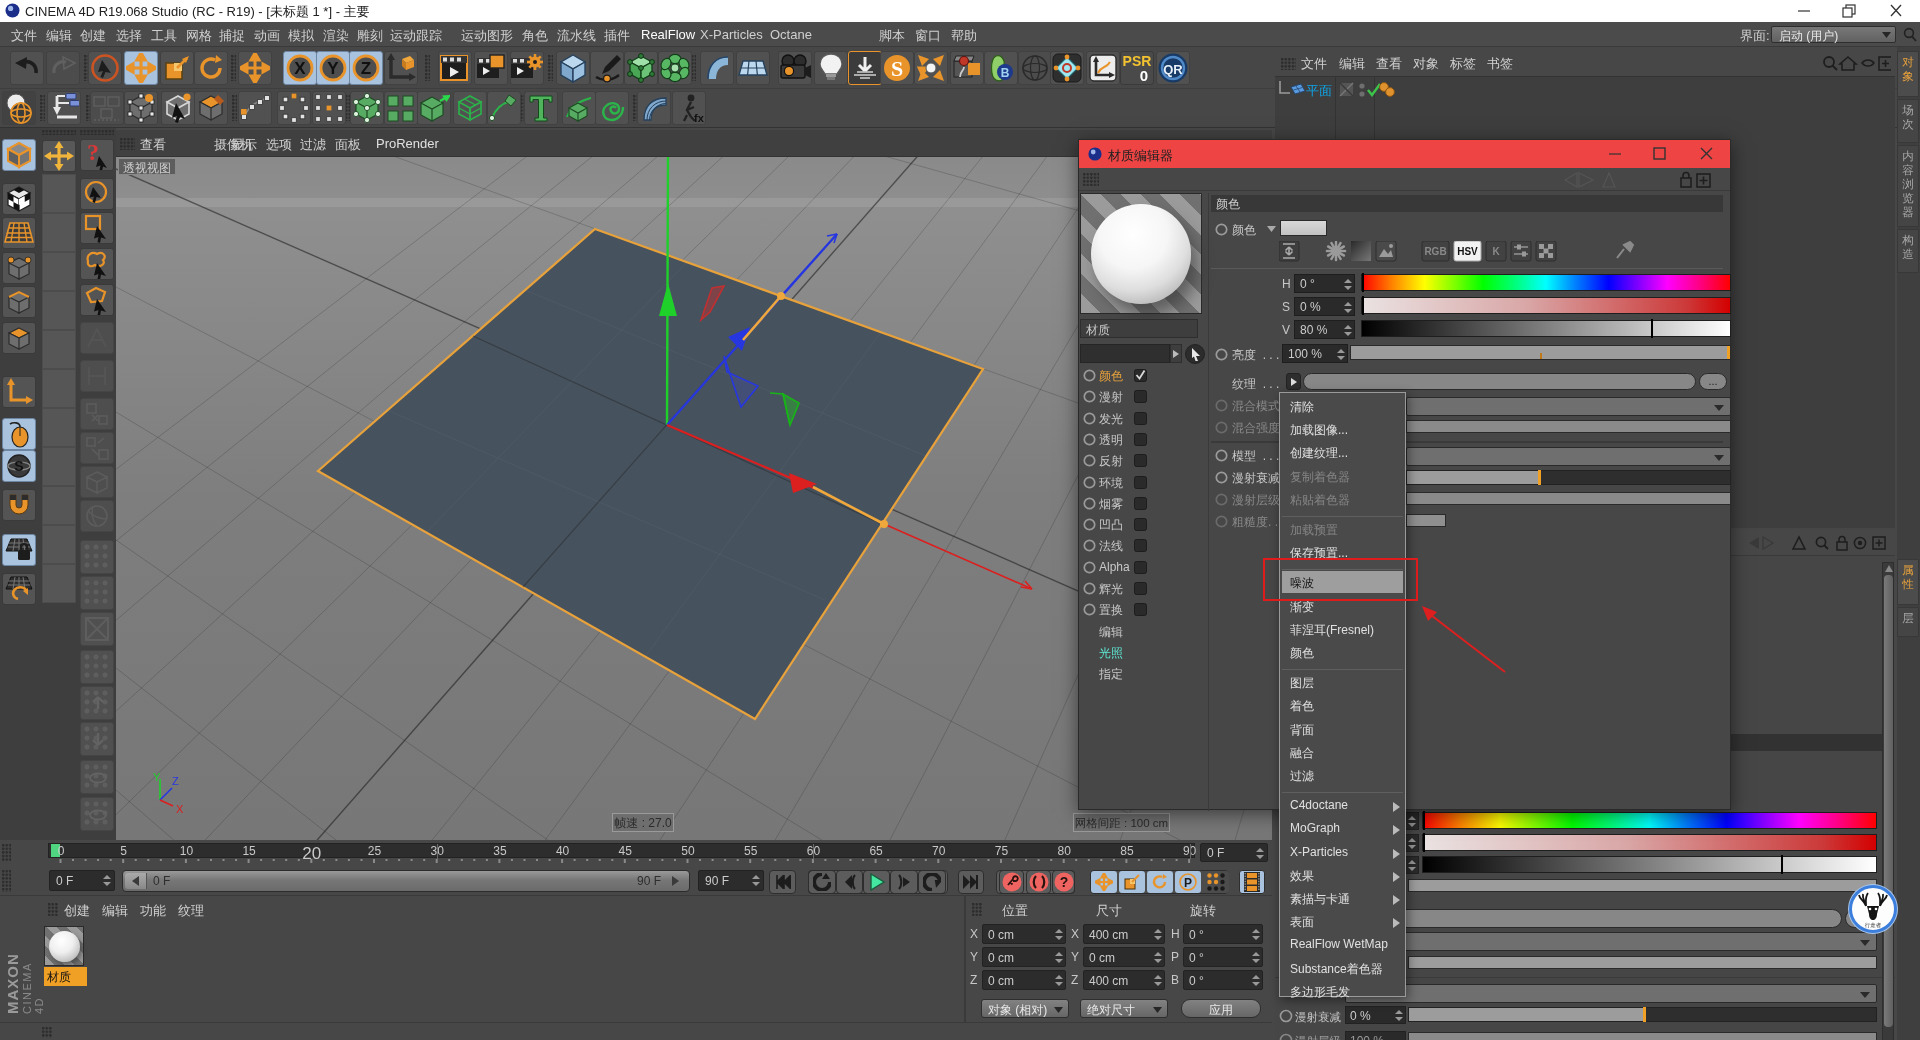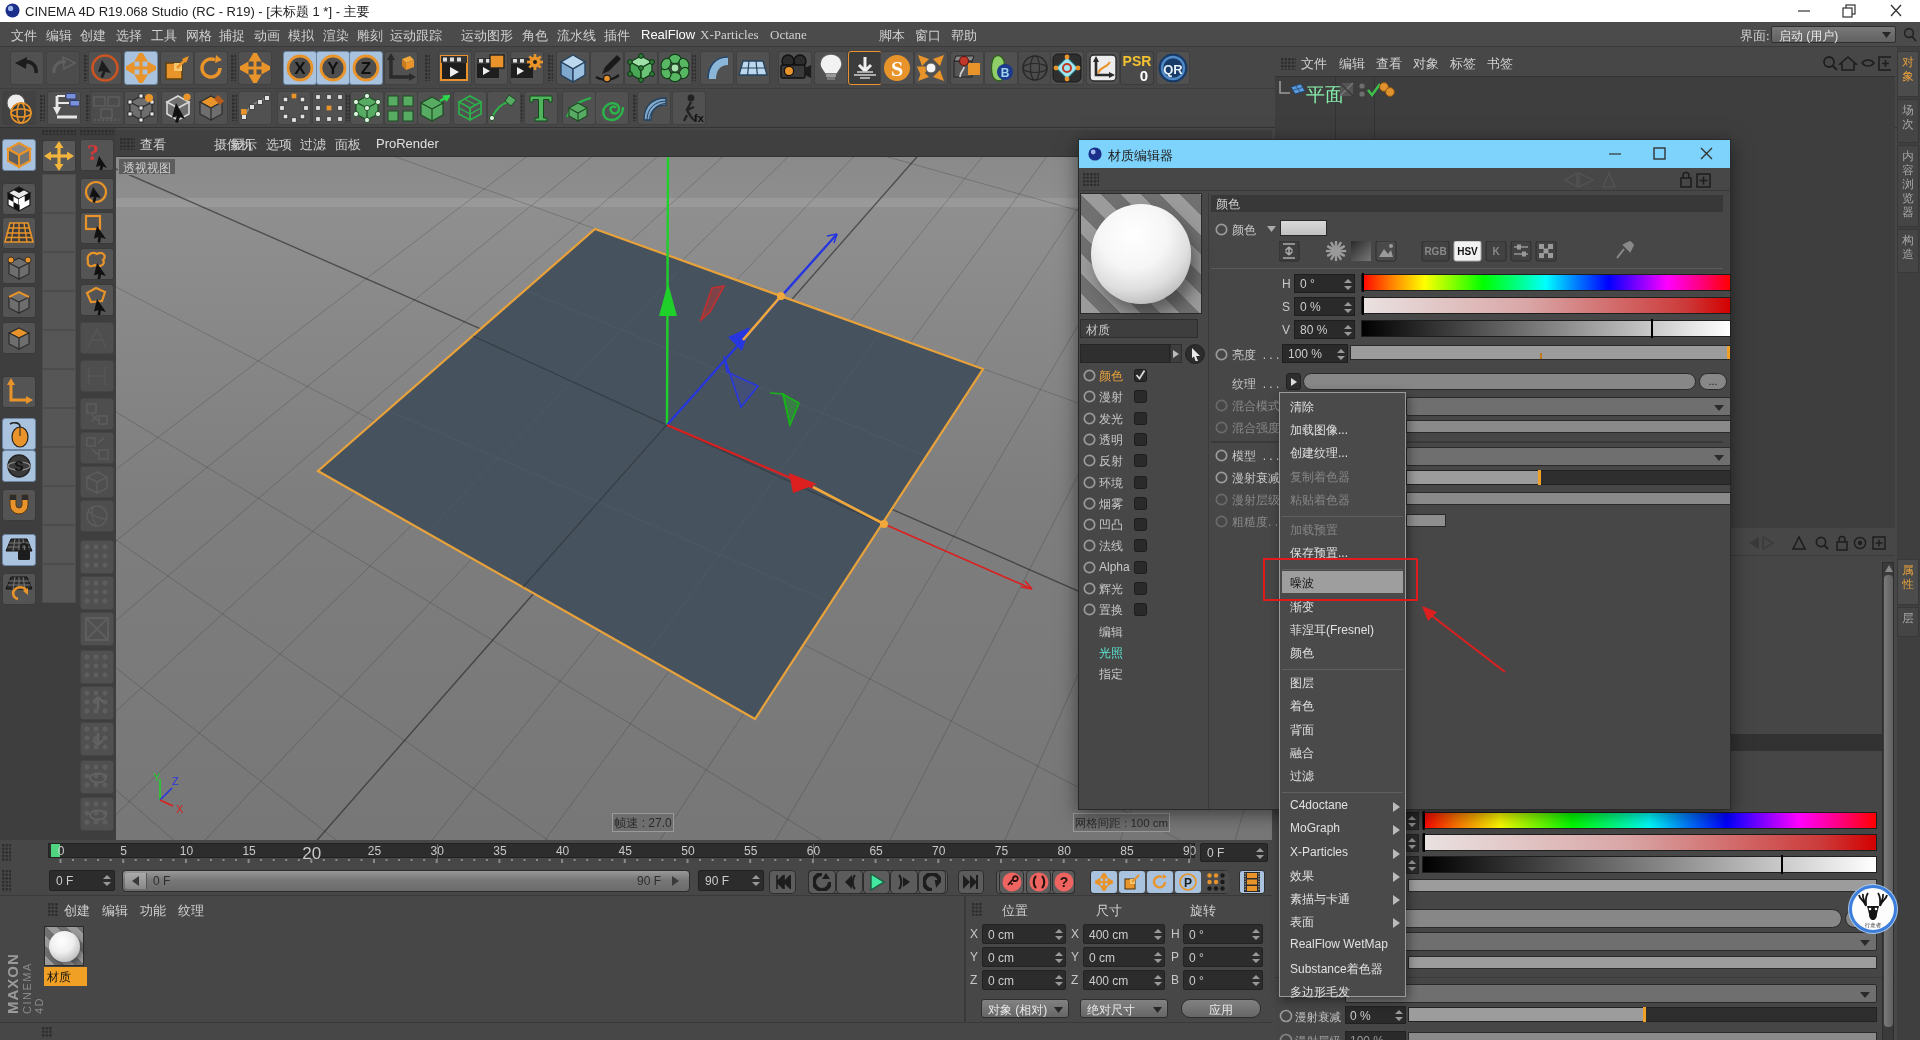--- a/index.html
+++ b/index.html
@@ -1,18 +1,18 @@
 <!DOCTYPE html>
 <html><head><meta charset="utf-8">
 <style>
 *{margin:0;padding:0;box-sizing:border-box;}
 html,body{width:1920px;height:1040px;overflow:hidden;background:#474747;
  font-family:"Liberation Sans",sans-serif;}
 .abs{position:absolute;}
-.txt{color:#d0d0d0;font-size:13px;white-space:nowrap;font-family:Liberation Serif, serif;}
+.txt{color:#d0d0d0;font-size:13px;white-space:nowrap;}
 .grip{background-image:radial-gradient(circle at 1.2px 1.2px,#2c2c2c 1.1px,rgba(0,0,0,0) 1.4px);background-size:3.6px 3.6px;}
 svg{display:block;}
 </style></head>
 <body>
 <div class="abs" style="left:0;top:0;width:1920px;height:1040px;">
 
 <div class="abs" style="left:0;top:0;width:1920px;height:22px;background:#fff;">
  <svg class="abs" style="left:5px;top:3px" width="15" height="15" viewBox="0 0 15 15">
   <circle cx="7.5" cy="7.5" r="7" fill="#1b2f8a"></circle>
         <circle cx="5.6" cy="5.4" r="2.6" fill="#9fb6e8"></circle>
@@ -1244,21 +1244,21 @@
 <div class="abs" style="left:60px;top:27px;width:1px;height:451px;background:#333;"></div>
 <div class="abs" style="left:99px;top:27px;width:1px;height:451px;background:#333;"></div>
 <div class="abs" style="left:0;top:29px;width:620px;height:22px;">
 <svg class="abs" style="left:3px;top:2px" width="16" height="16">
           <path d="M2 0 L2 12 L12 12" stroke="#9a9a9a" stroke-width="1.6" fill="none"></path>
         </svg>
 <svg class="abs" style="left:13px;top:3px" width="20" height="16">
           <path d="M3 5 L13 2 L17 9 L7 12 Z" fill="#5a9ae0" stroke="#24476e" stroke-width="1"></path>
           <path d="M8 4 L12 10 M5.5 8 L14.5 5.5" stroke="#24476e" stroke-width="0.8"></path>
         </svg>
-<div class="abs" style="left:31px;top:3px;font-size:19px;color:#86efac;">平面</div>
+<div class="abs" style="left:31px;top:3px;font-size:13px;color:#0ea5e9;">平面</div>
 <svg class="abs" style="left:64px;top:3px" width="16" height="16">
           <rect x="1" y="1" width="13" height="13" fill="#555"></rect>
           <path d="M1 14 L14 1" stroke="#777" stroke-width="1.5"></path>
           <path d="M1 1 L14 14" stroke="#3a3a3a" stroke-width="1.5"></path>
         </svg>
 <svg class="abs" style="left:82px;top:2px" width="14" height="18">
           <circle cx="5" cy="5" r="2.6" fill="#6e6e6e"></circle>
           <circle cx="5" cy="13" r="2.6" fill="#6e6e6e"></circle>
         </svg>
 <svg class="abs" style="left:91px;top:3px" width="16" height="16">
@@ -1376,21 +1376,21 @@
         <div style="font-size:11.5px;line-height:14px;color:#a8a8a8;text-align:center;padding-top:3px;">构<br>造</div>
       </div>
 <div class="abs" style="left:0;top:512px;width:22px;height:46px;background:#4c4c4c;border:1px solid #383838;">
         <div style="font-size:11.5px;line-height:14px;color:#e8a23c;text-align:center;padding-top:3px;">属<br>性</div>
       </div>
 <div class="abs" style="left:0;top:560px;width:22px;height:30px;background:#454545;border:1px solid #383838;">
         <div style="font-size:11.5px;line-height:14px;color:#a8a8a8;text-align:center;padding-top:3px;">层</div>
       </div>
 </div>
 <div class="abs" style="left:1078px;top:139px;width:653px;height:671px;background:#474747;border:1px solid #2a2a2a;box-shadow:0 4px 18px rgba(0,0,0,0.5);z-index:50;">
-<div class="abs" style="left:0;top:0;width:651px;height:36px;background:#7dd3fc;">
+<div class="abs" style="left:0;top:0;width:651px;height:36px;background:#ef4444;">
 <svg class="abs" style="left:9px;top:7px" width="14" height="14" viewBox="0 0 14 14">
           <circle cx="7" cy="7" r="6.6" fill="#1b2f8a"></circle>
           <circle cx="5.2" cy="5" r="2.4" fill="#9fb6e8"></circle>
         </svg>
 <div class="abs" style="left:29px;top:7px;font-size:13px;color:#222;">材质编辑器</div>
 <svg class="abs" style="left:520px;top:0" width="131" height="28">
 <line x1="10" y1="14" x2="22" y2="14" stroke="#333" stroke-width="1.2"></line>
 <rect x="55" y="8" width="11" height="11" fill="none" stroke="#333" stroke-width="1.4"></rect>
 <path d="M102 8 L113 19 M113 8 L102 19" stroke="#333" stroke-width="1.4"></path>
 </svg>

